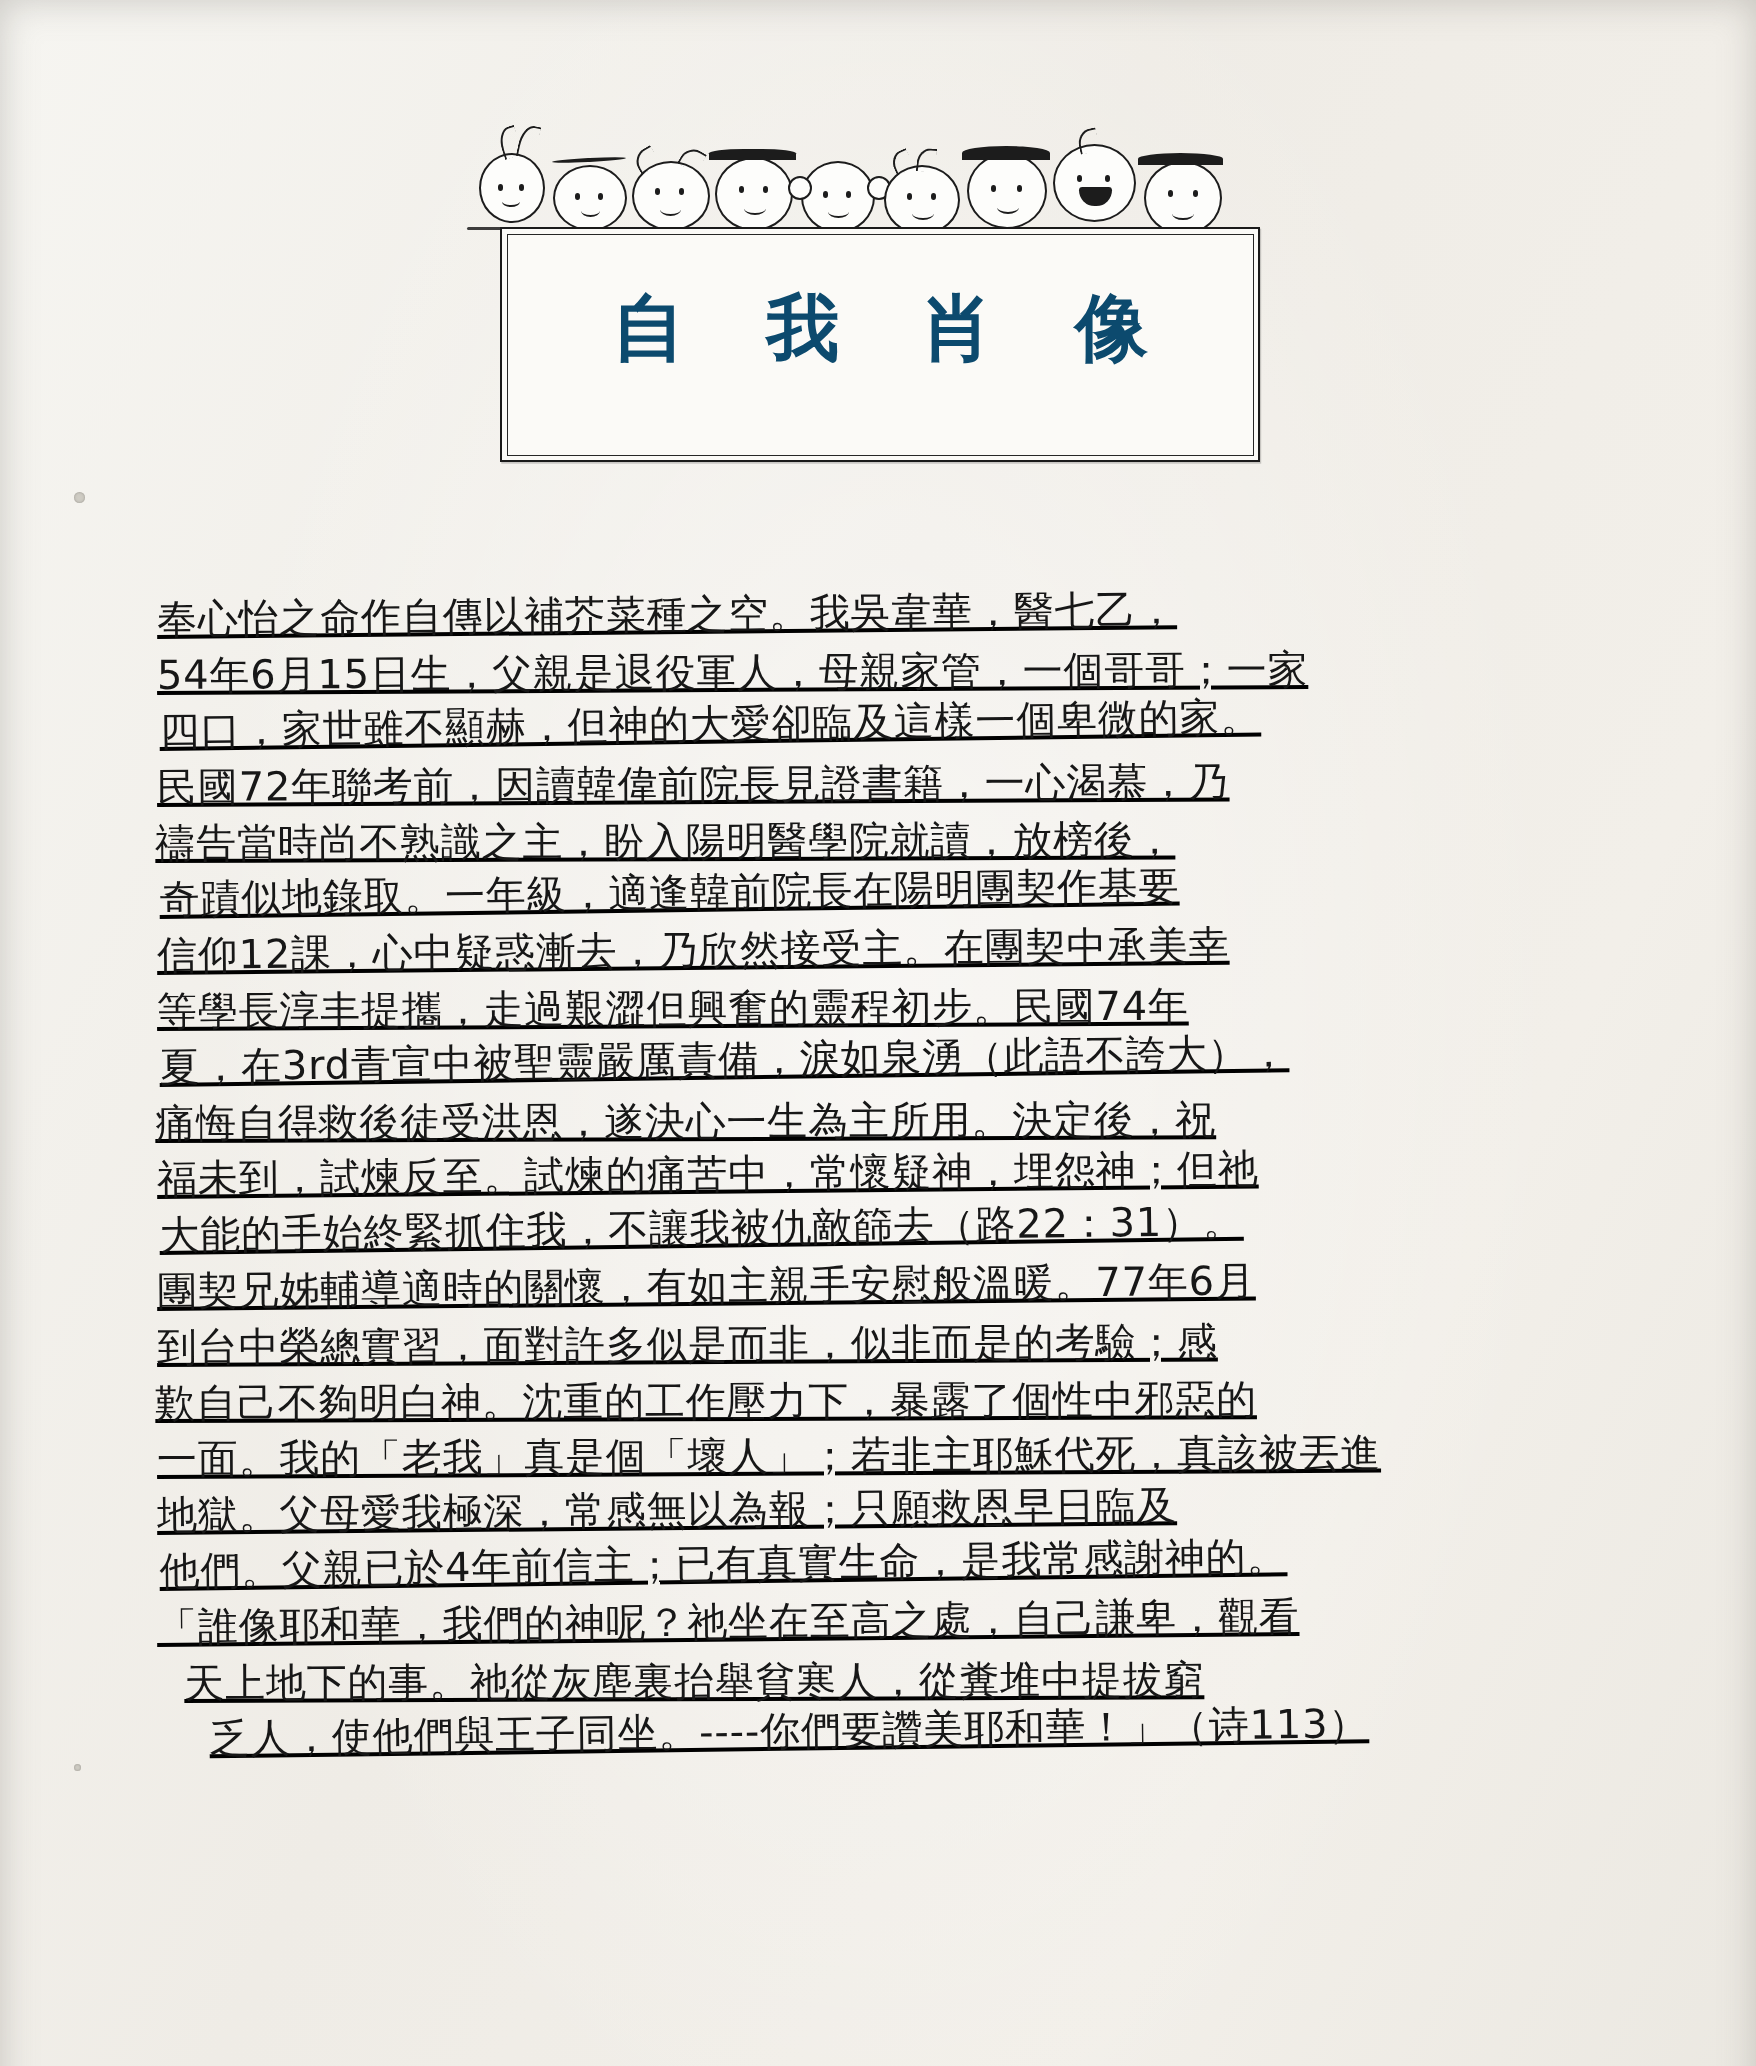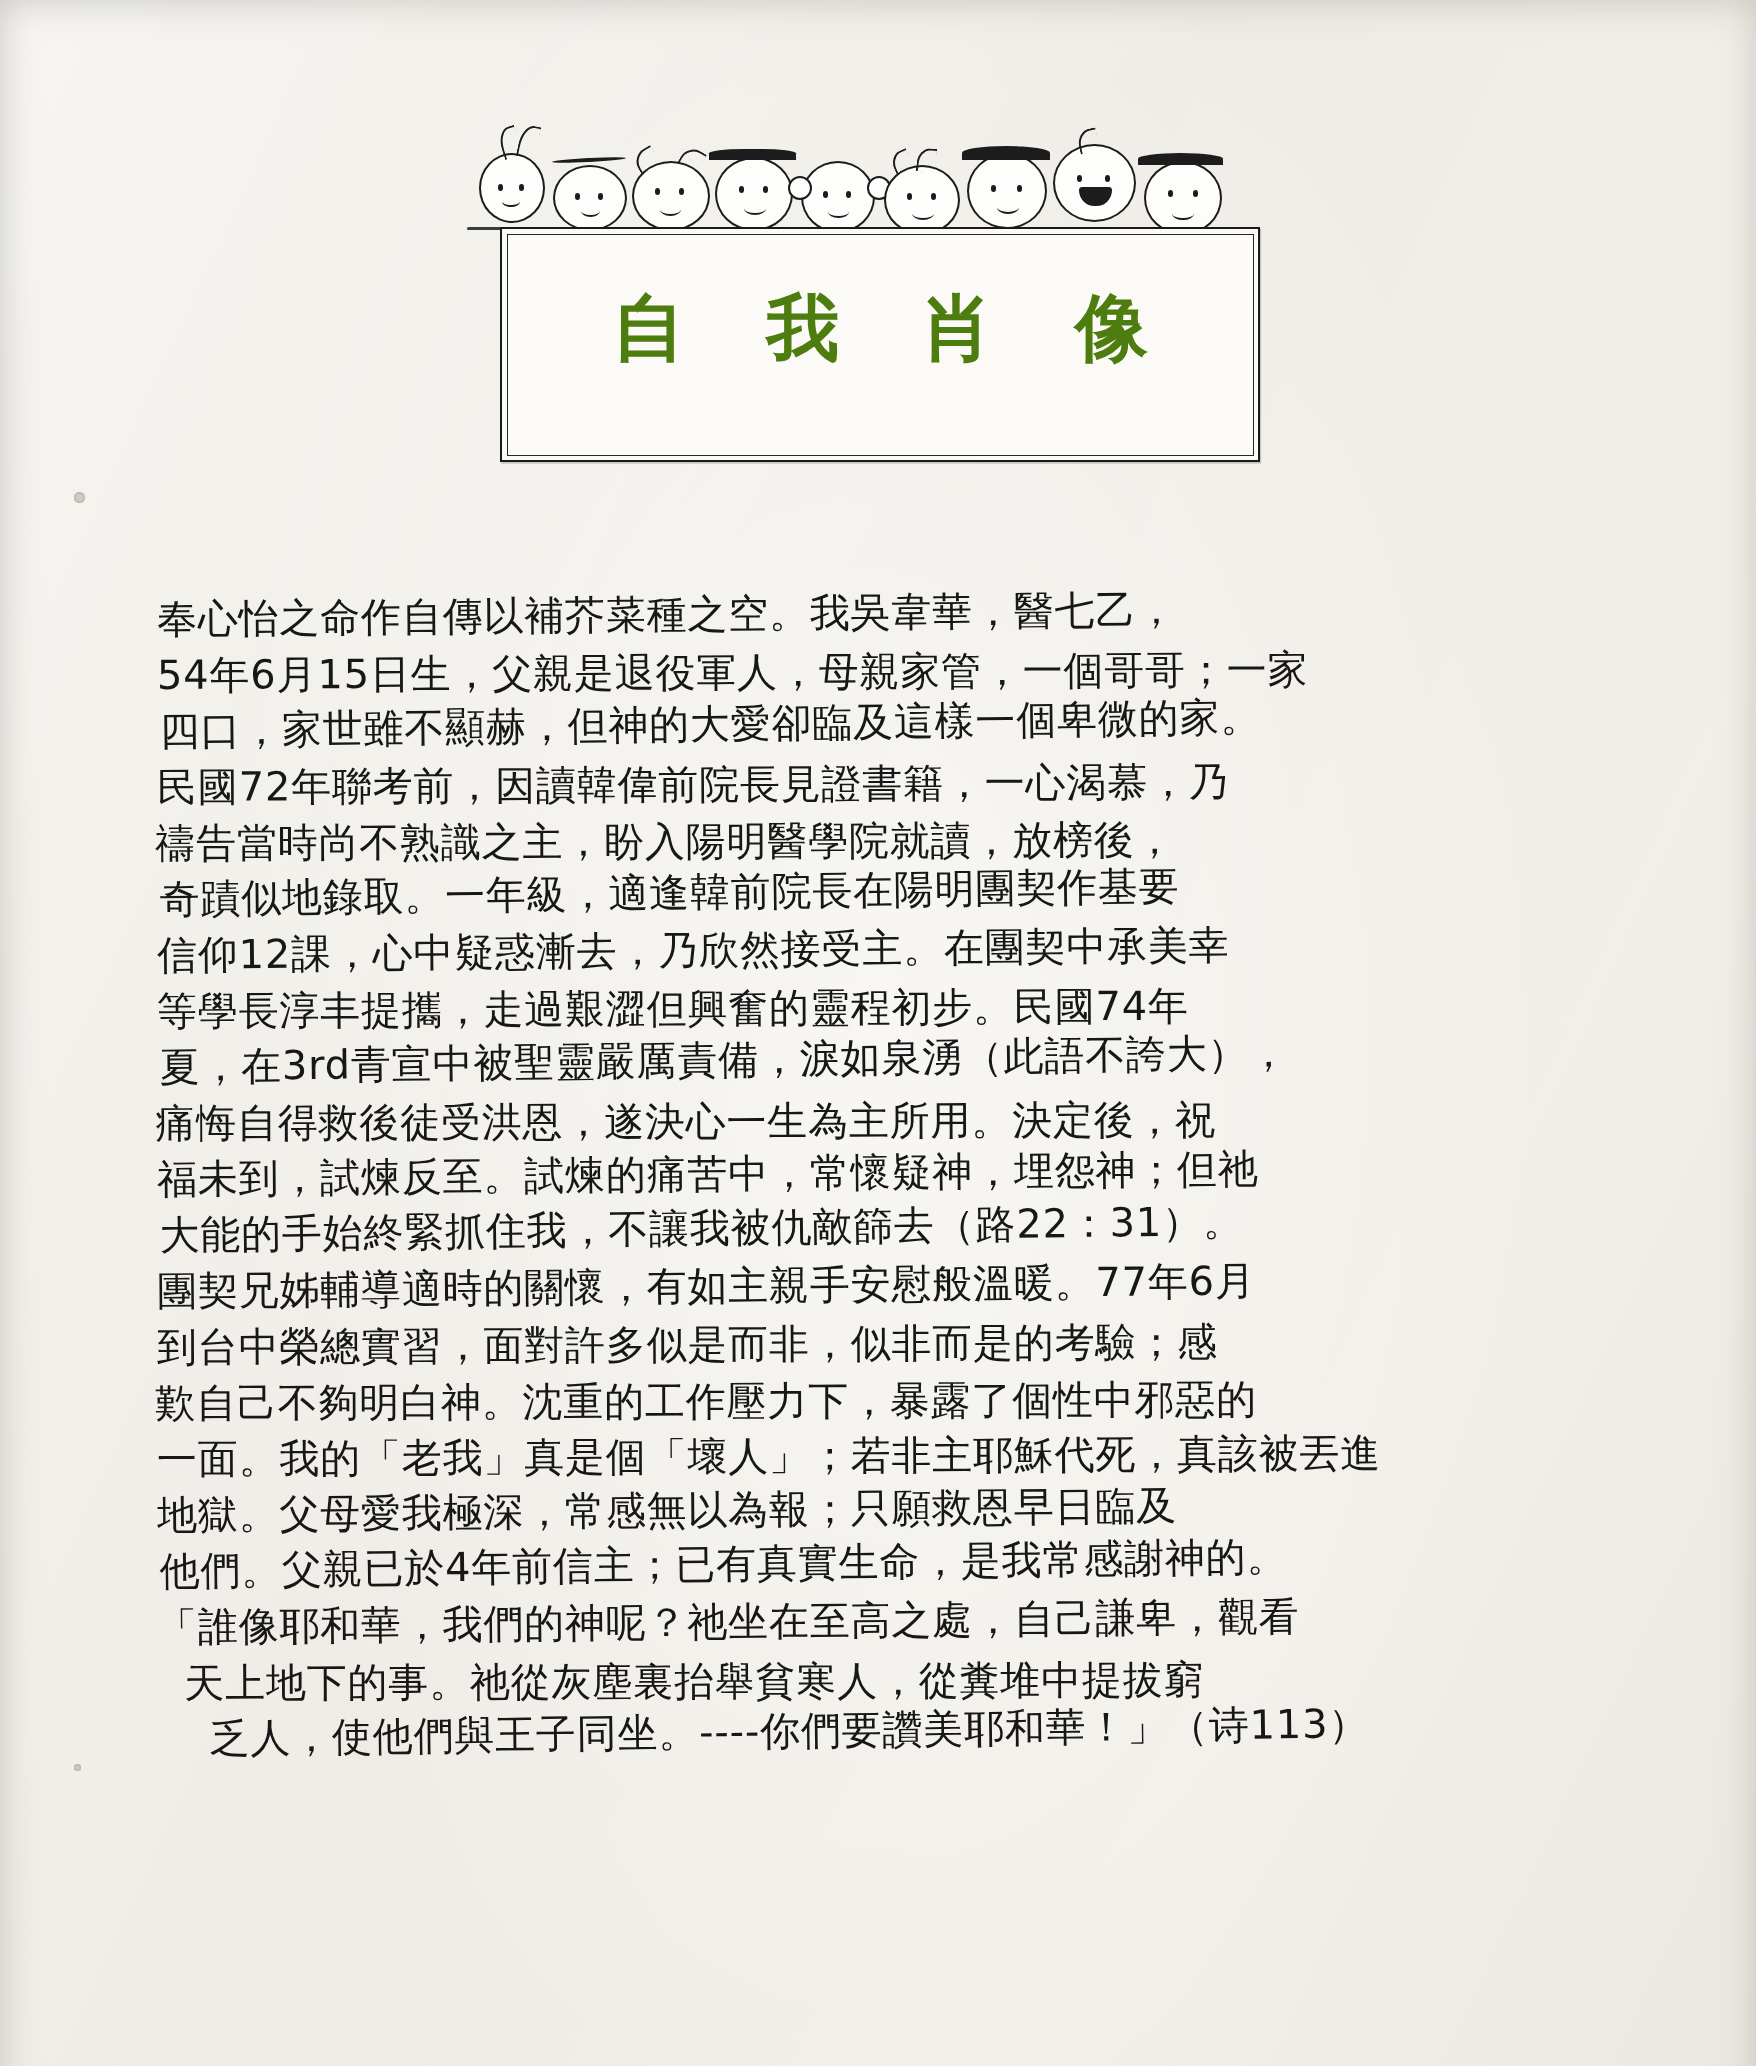--- a/index.html
+++ b/index.html
@@ -76,31 +76,32 @@
     position: absolute;
     left: 0;
     right: 0;
     top: 62px;
     text-align: center;
     font-family: "DejaVu Serif", serif;
     font-size: 73px;
     font-weight: 700;
     letter-spacing: 28px;
     text-indent: 28px;
-    color: #4d7c0f;
+    color: #0c4a6e;
     line-height: 1;
     white-space: nowrap;
   }
 
   
   .body-text {
     position: absolute;
     left: 157px;
     top: 591px;
     width: 1471px;
+    text-decoration: underline;
   }
   .hw-line {
     font-family: "DejaVu Sans", sans-serif;
     font-size: 40px;
     line-height: 1.0;
     color: #171717;
     white-space: nowrap;
     letter-spacing: 0.8px;
     margin: 0;
     height: 56px;

